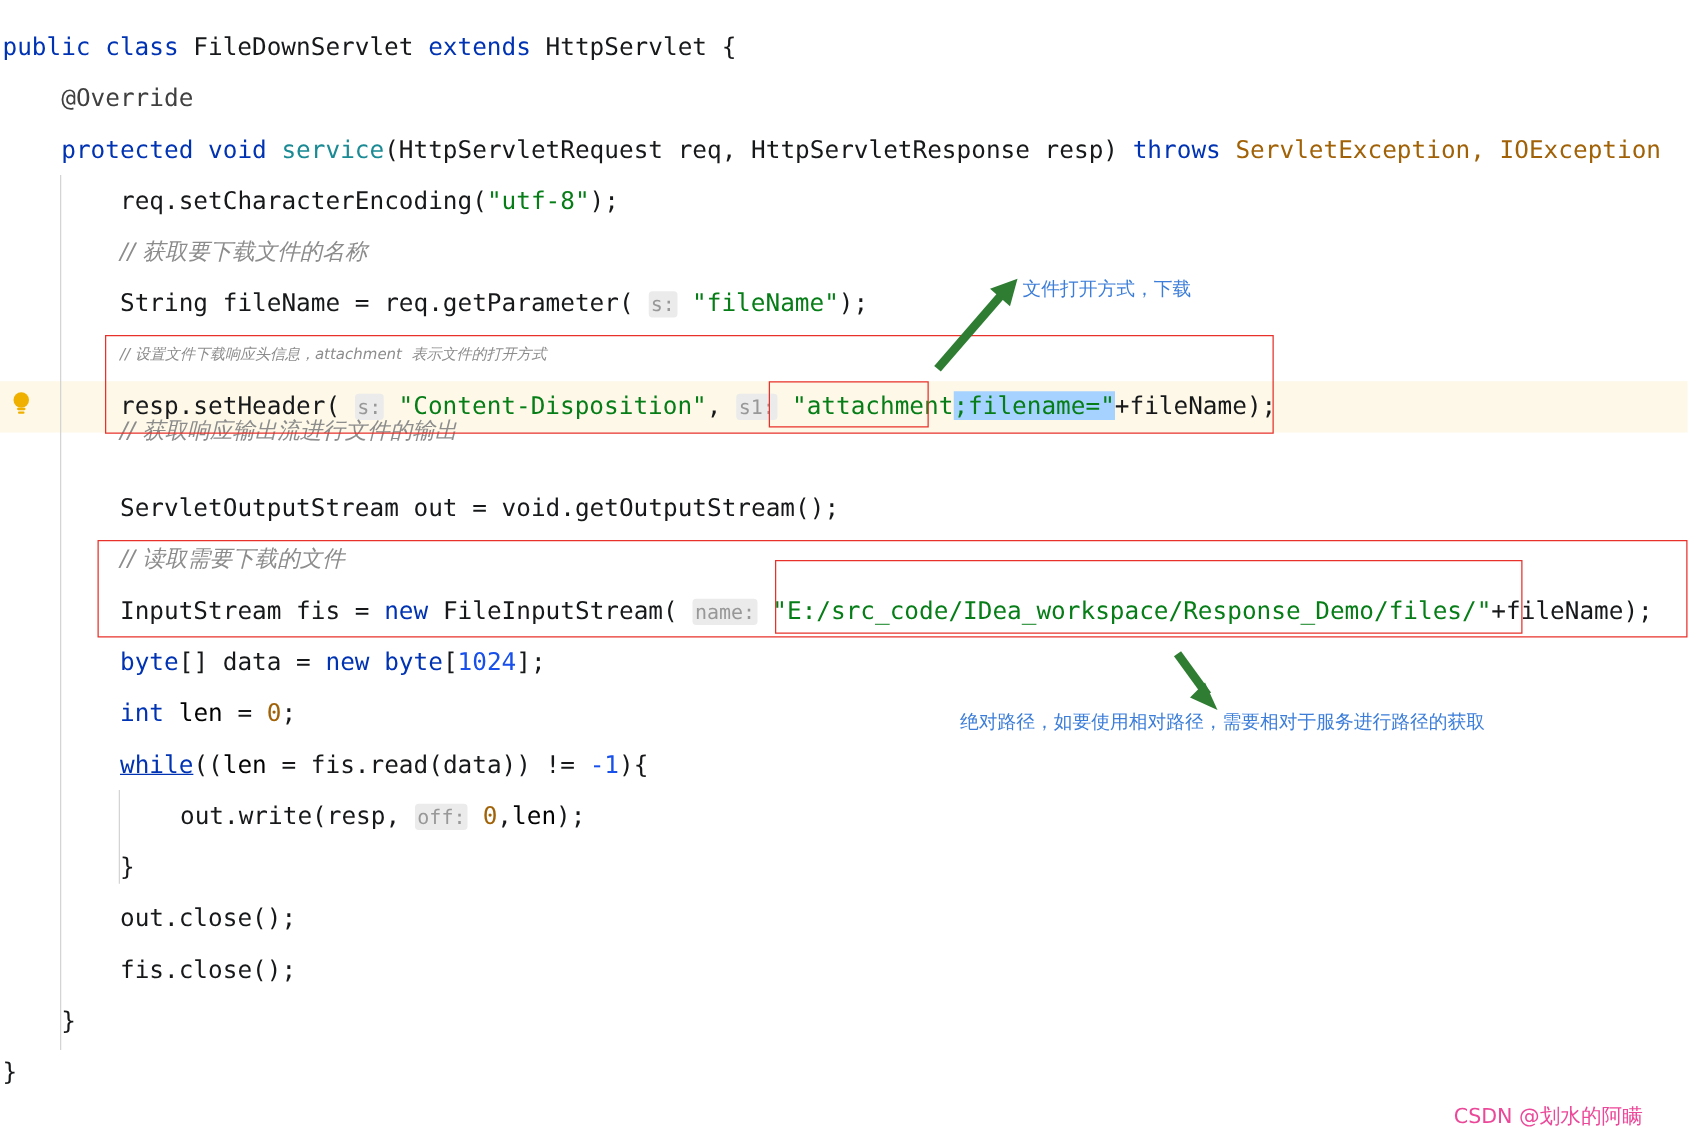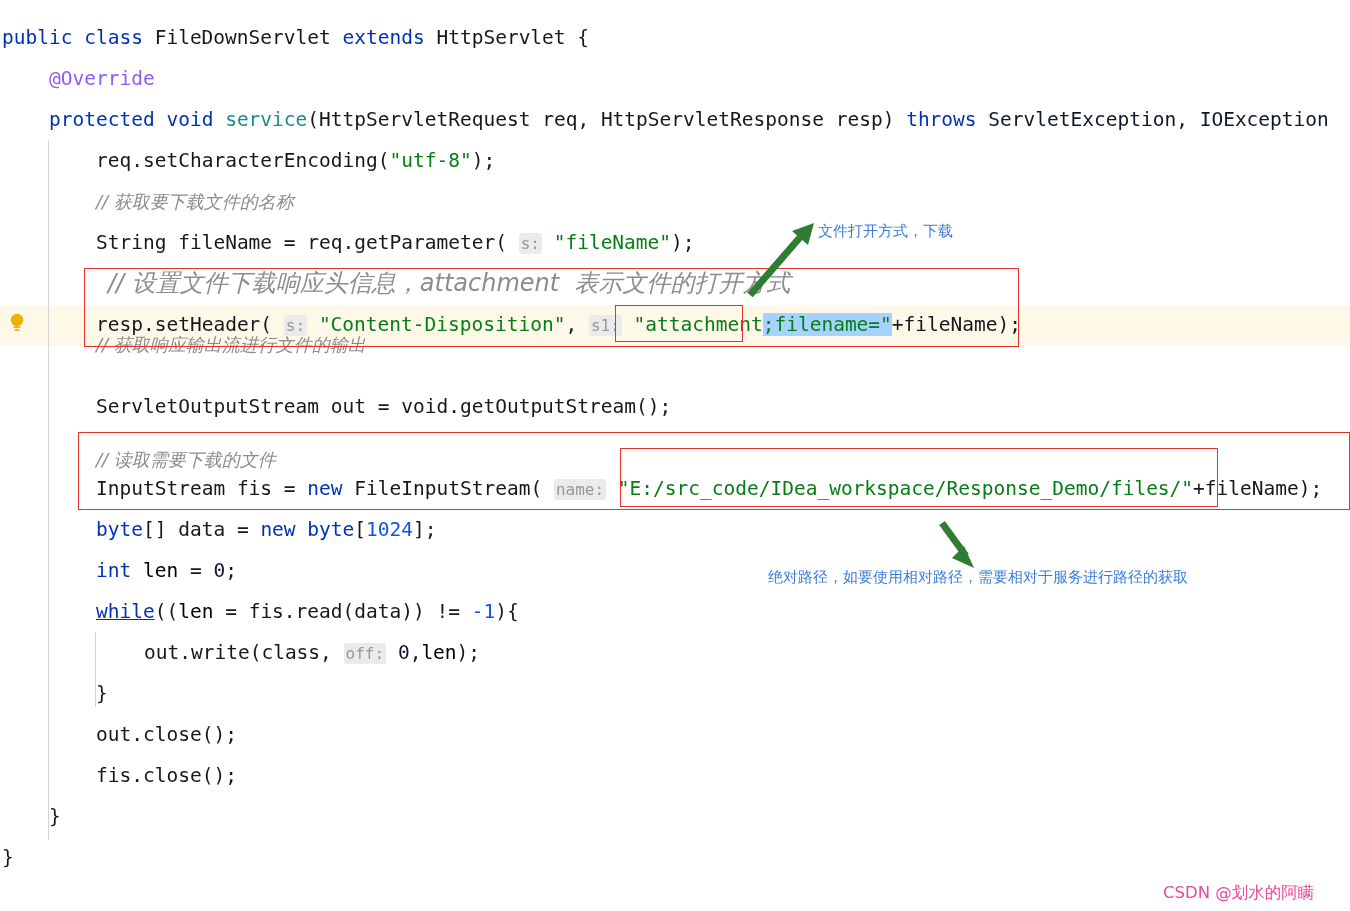--- a/index.html
+++ b/index.html
@@ -34,23 +34,23 @@
     font-size:19.5px;
     line-height:22px;
     font-family:"DejaVu Sans Mono","Liberation Mono",monospace;
     color:#17181a;
     letter-spacing:0px;
   }
   .kw{color:#0033b3;}
   .kw-u{color:#0033b3;text-decoration:underline;}
   .str{color:#067d17;}
   .num{color:#1750eb;}
-  .anno{color:#8b5cf6;}
+  .anno{color:#404040;}
   .cmt{color:#8c8c8c;font-style:italic;}
-  .dim{color:#0f172a;}
+  .dim{color:#a16207;}
   .cls{color:#1a8a94;}
   .fld{color:#000000;}
   .hint{
     color:#989898;
     background:#ebebeb;
     border-radius:3px;
     padding:1px 2px;
     font-size:16px;
   }
   .sel{background:#a6d2ff;}
@@ -104,39 +104,39 @@
   <div class="line anno" style="left:49px;top:68px;">@Override</div>
 
   <div class="line" style="left:49px;top:109px;"><span class="kw">protected</span> <span class="kw">void</span> <span class="cls">service</span><span>(</span><span>HttpServletRequest</span> <span>req,</span> <span>HttpServletResponse</span> <span>resp)</span> <span class="kw">throws</span> <span class="dim">ServletException, IOException</span></div>
 
   <div class="line" style="left:96px;top:150px;"><span>req.setCharacterEncoding(</span><span class="str">"utf-8"</span><span>);</span></div>
 
   <div class="line cmt cn" style="left:96px;top:191px;font-size:18px;">// 获取要下载文件的名称</div>
 
   <div class="line" style="left:96px;top:232px;"><span>String fileName = req.getParameter(</span> <span class="hint">s:</span> <span class="str">"fileName"</span><span>);</span></div>
 
-  <div class="line cmt cn" style="left:108px;top:272px;font-size:24px;">// 设置文件下载响应头信息，attachment  表示文件的打开方式</div>
+  <div class="line cmt cn" style="left:96px;top:272px;font-size:12px;">// 设置文件下载响应头信息，attachment  表示文件的打开方式</div>
 
   <div class="line" style="left:96px;top:314px;"><span>resp.setHeader(</span> <span class="hint">s:</span> <span class="str">"Content-Disposition"</span><span>, </span><span class="hint">s1:</span> <span class="str">"attachment</span><span class="str sel">;filename="</span><span>+fileName);</span></div>
 
   <div class="line cmt cn" style="left:96px;top:334px;font-size:18px;">// 获取响应输出流进行文件的输出</div>
 
   <div class="line" style="left:96px;top:396px;">ServletOutputStream out = void.getOutputStream();</div>
 
-  <div class="line cmt cn" style="left:96px;top:449px;font-size:18px;">// 读取需要下载的文件</div>
+  <div class="line cmt cn" style="left:96px;top:437px;font-size:18px;">// 读取需要下载的文件</div>
 
   <div class="line" style="left:96px;top:478px;"><span>InputStream fis = </span><span class="kw">new</span><span> FileInputStream(</span> <span class="hint">name:</span> <span class="str">"E:/src_code/IDea_workspace/Response_Demo/files/"</span><span>+fileName);</span></div>
 
   <div class="line" style="left:96px;top:519px;"><span class="kw">byte</span><span>[] data = </span><span class="kw">new</span><span class="kw"> byte</span><span>[</span><span class="num">1024</span><span>];</span></div>
 
   <div class="line" style="left:96px;top:560px;"><span class="kw">int</span> <span class="fld">len</span><span> = </span><span class="dim">0</span><span>;</span></div>
 
   <div class="line" style="left:96px;top:601px;"><span class="kw-u">while</span><span>((</span><span class="fld">len</span><span> = fis.read(data)) != </span><span class="num">-1</span><span>){</span></div>
 
-  <div class="line" style="left:144px;top:642px;"><span>out.write(class, </span><span class="hint">off:</span> <span class="dim">0</span><span>,</span><span class="fld">len</span><span>);</span></div>
+  <div class="line" style="left:144px;top:642px;"><span>out.write(resp, </span><span class="hint">off:</span> <span class="dim">0</span><span>,</span><span class="fld">len</span><span>);</span></div>
 
   <div class="line" style="left:96px;top:683px;">}</div>
 
   <div class="line" style="left:96px;top:724px;">out.close();</div>
 
   <div class="line" style="left:96px;top:765px;">fis.close();</div>
 
   <div class="line" style="left:49px;top:806px;">}</div>
 
   <div class="line" style="left:2px;top:847px;">}</div>

